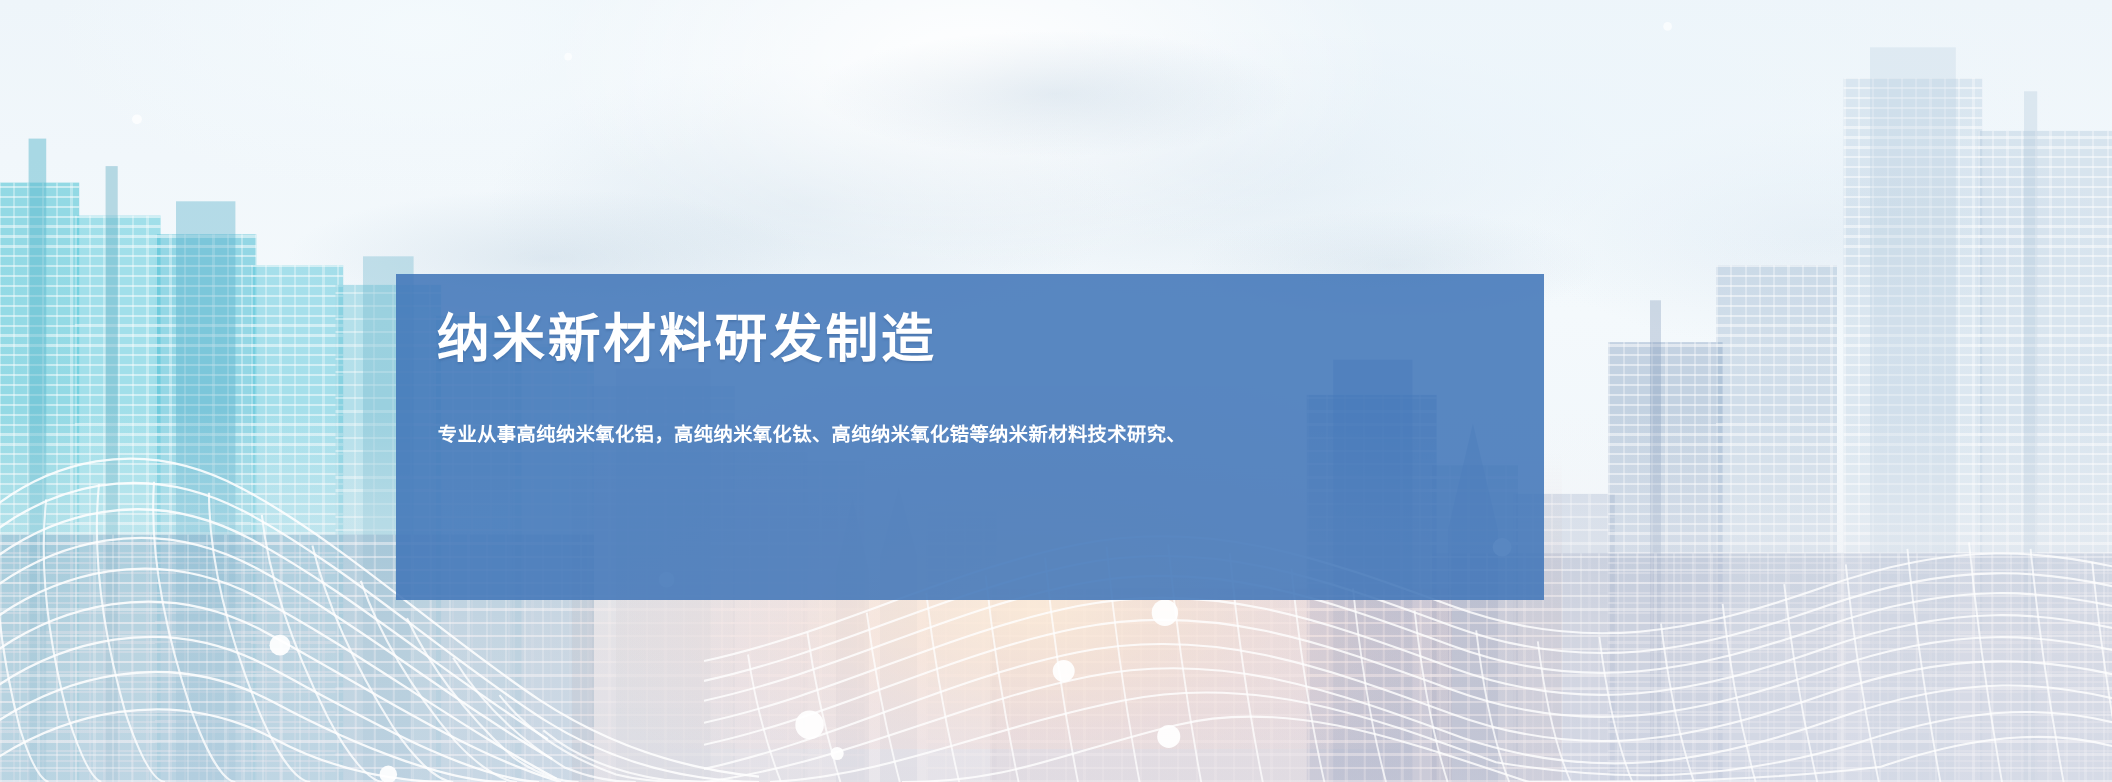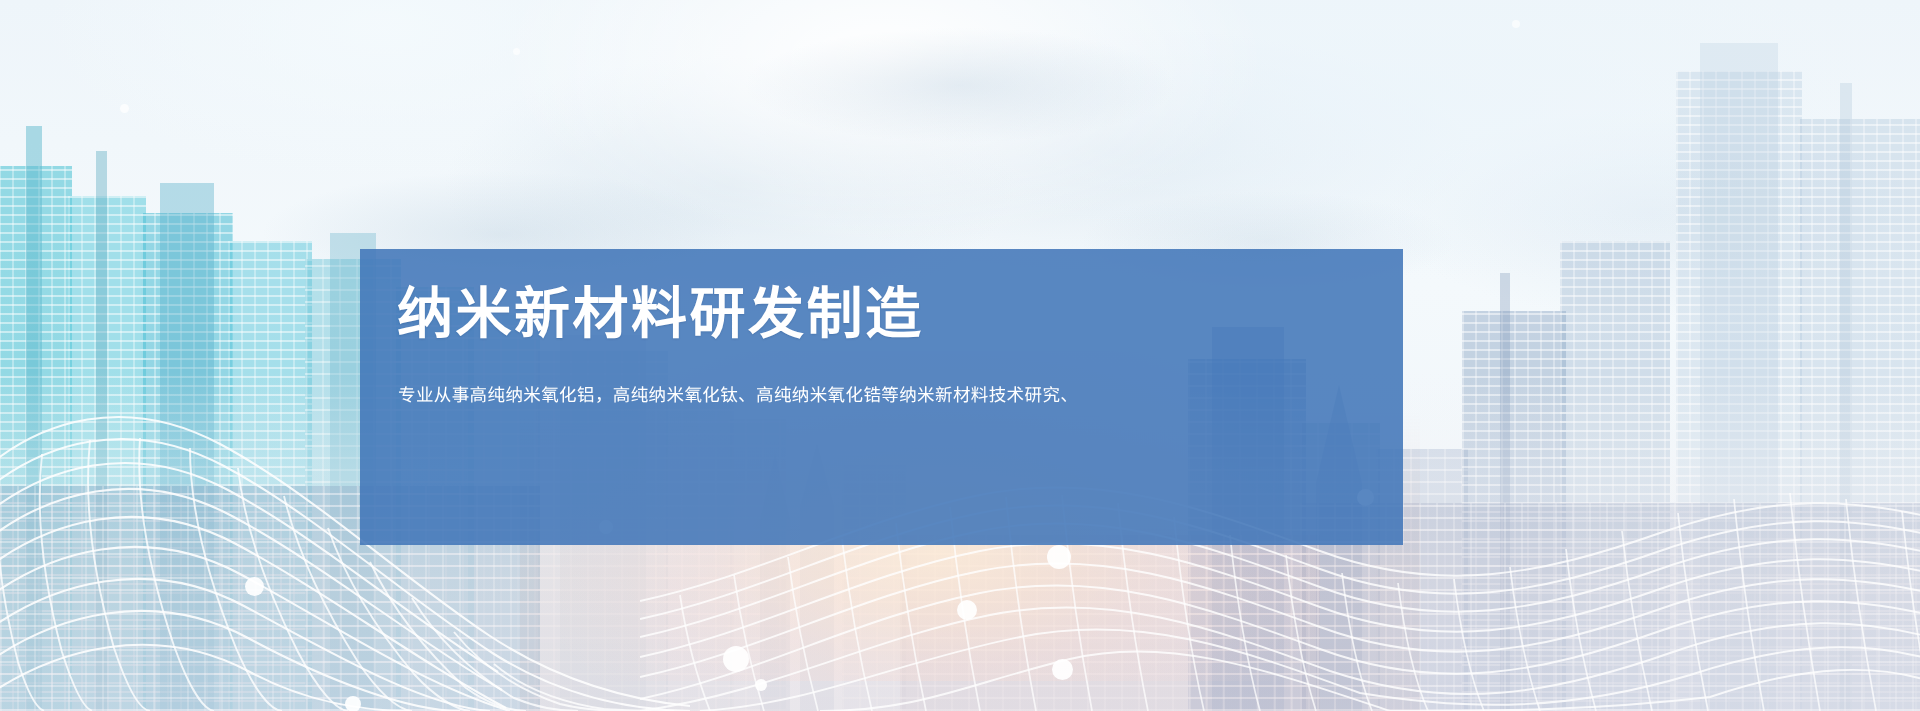--- a/index.html
+++ b/index.html
@@ -125,37 +125,37 @@
     left: 37px;
     top: 0;
     right: 40px;
     bottom: 0;
   }
   #headline {
     position: absolute;
     top: 33px;
     left: 0;
     margin: 0;
-    font-size: 56px;
+    font-size: 48px;
     line-height: 1.15;
     font-weight: 700;
     color: #ffffff;
     letter-spacing: 2.5px;
     white-space: nowrap;
     text-shadow: 0 1px 2px rgba(20,50,96,.18);
   }
   #subcopy {
     position: absolute;
     top: 127px;
     left: 1px;
     width: 790px;
     margin: 0;
     font-size: 17.5px;
     line-height: 38px;
-    font-weight: 400;
+    font-weight: 700;
     color: #ffffff;
     letter-spacing: .4px;
   }
   #subcopy .ln { display: block; }
 </style>
 </head>
 <body>
 
 <div id="stage">
 

